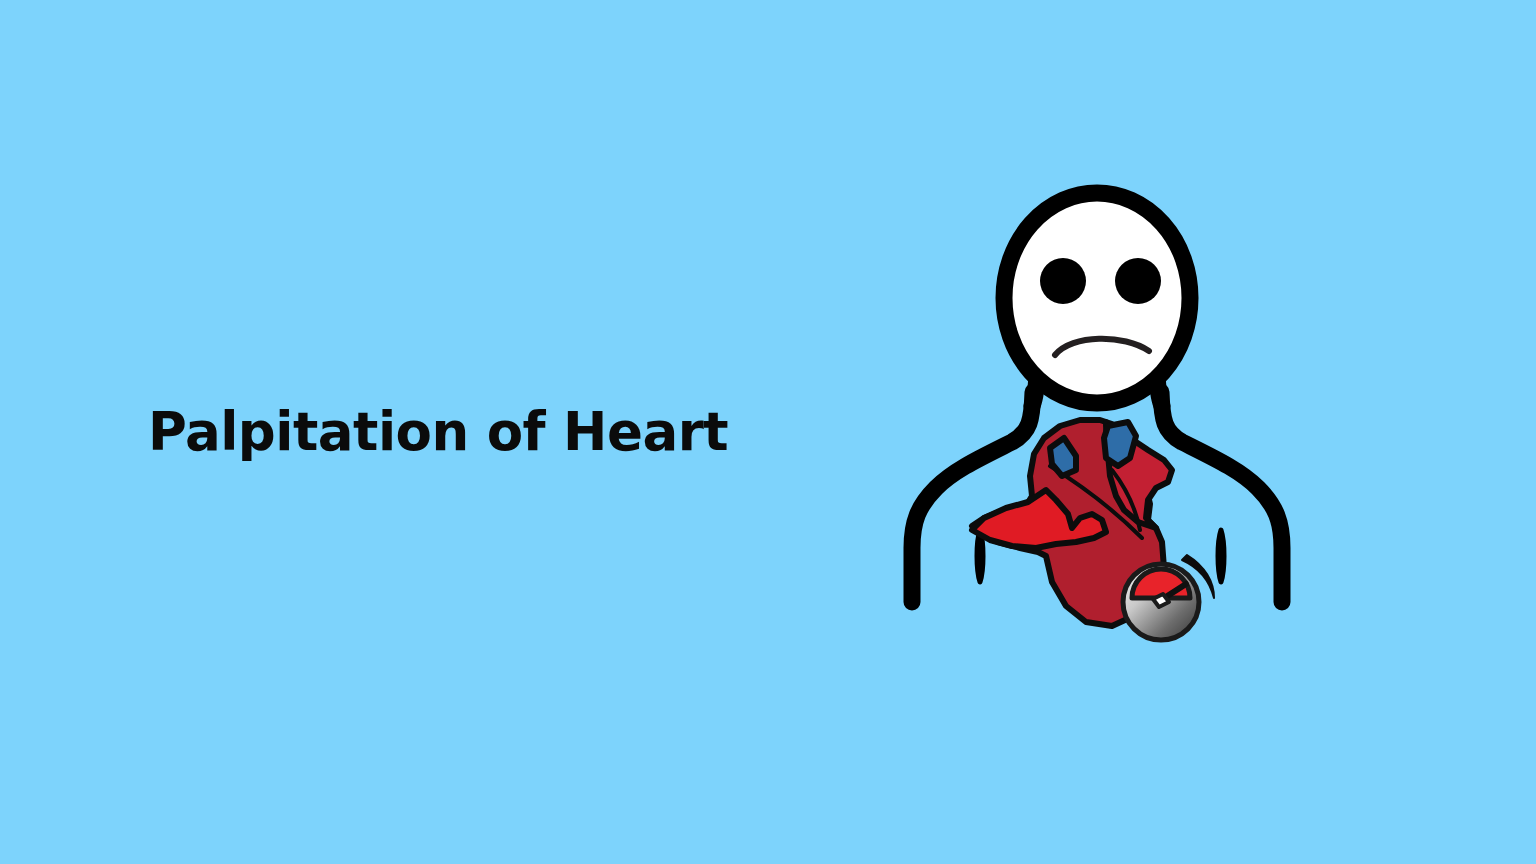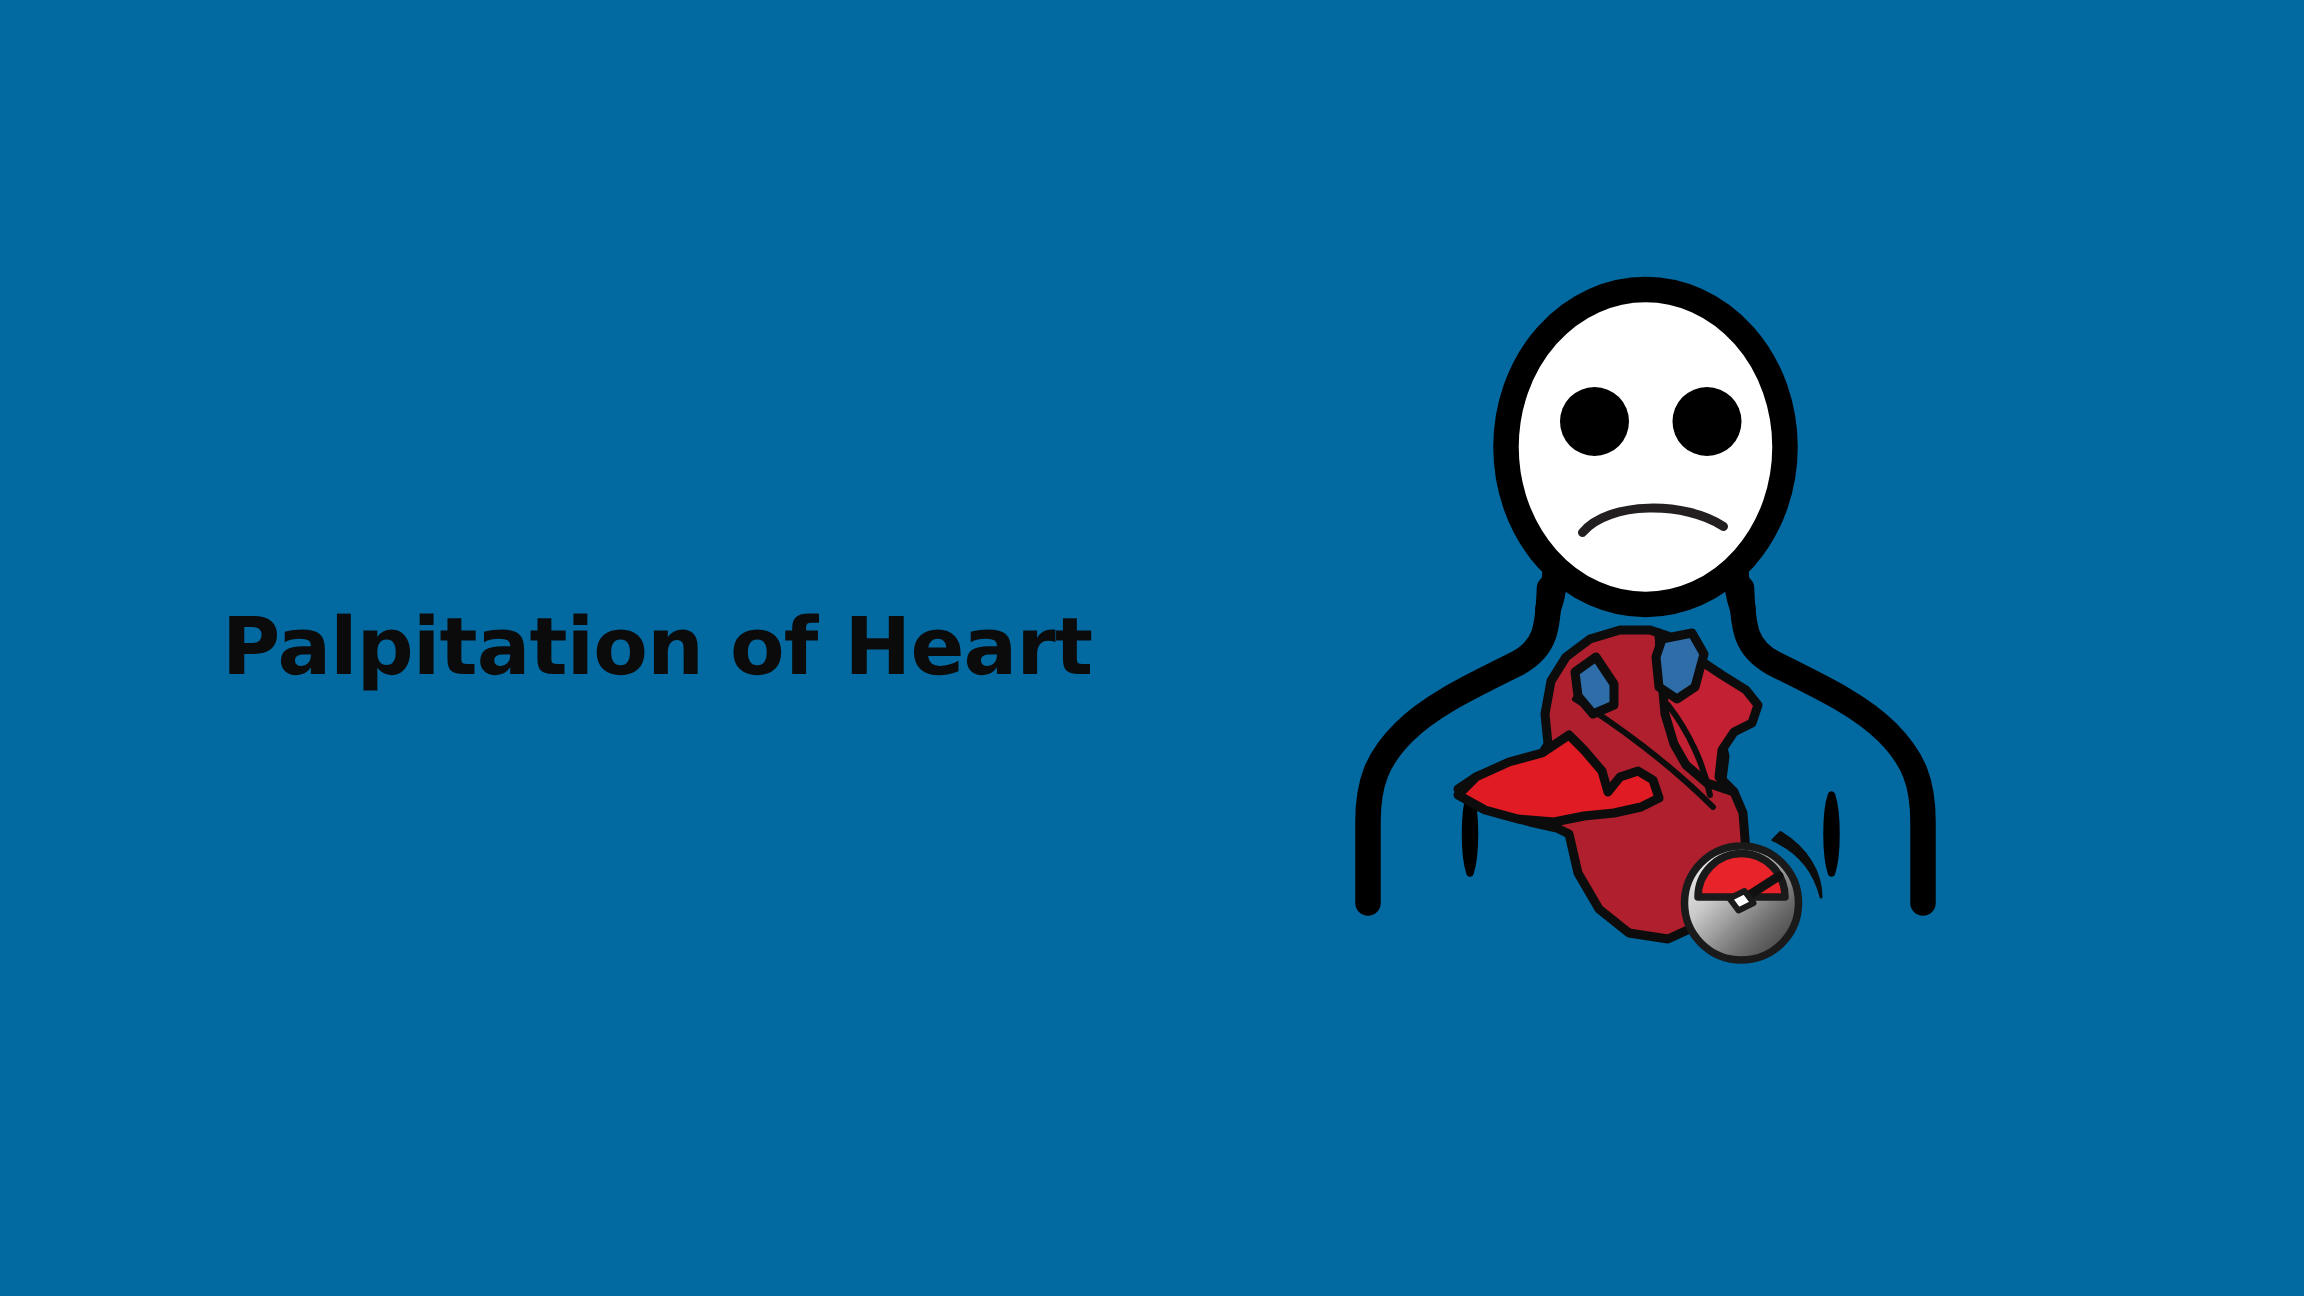--- a/index.html
+++ b/index.html
@@ -11,21 +11,21 @@
   body {
     width: 1536px;
     height: 864px;
     overflow: hidden;
     font-family: "Liberation Sans", sans-serif;
   }
   .slide {
     position: relative;
     width: 1536px;
     height: 864px;
-    background: #0369a1;
+    background: #7dd3fc;
   }
   .title-block {
     position: absolute;
     left: 148px;
     top: 396px;
     width: 700px;
     height: 72px;
     display: flex;
     align-items: center;
   }

